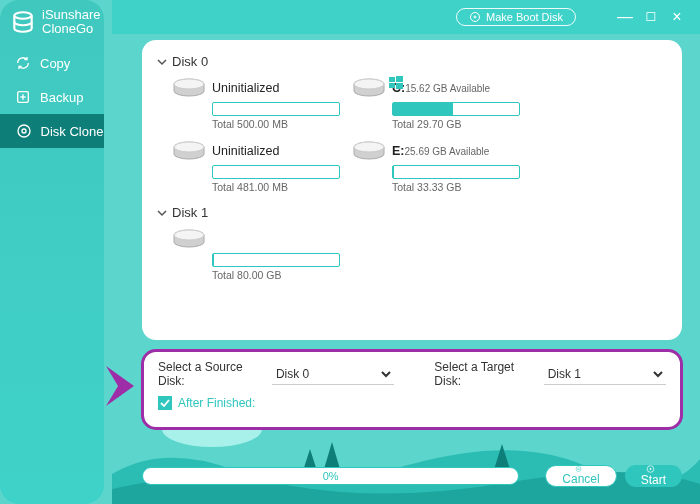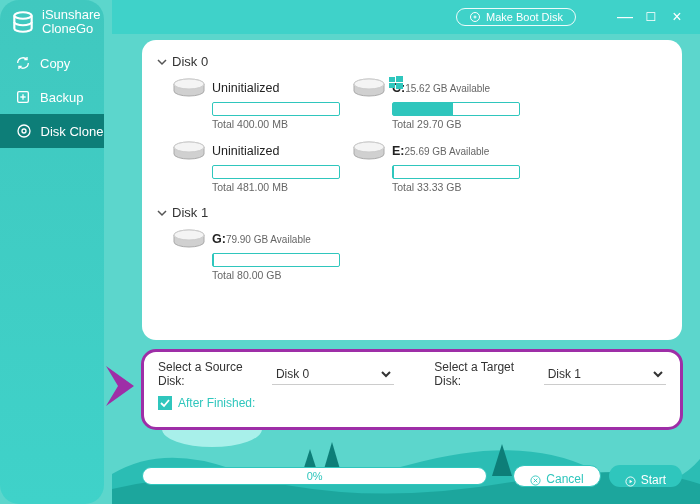--- a/index.html
+++ b/index.html
@@ -36,21 +36,21 @@
   .sel { border:0; border-bottom:1px solid #ccc; background:transparent; font-size:12px; color:#333; width:130px; margin-right:40px; padding:2px 0; cursor:pointer;}
   .chk { width:14px; height:14px; border:1px solid #2fc6bd; background:#2fc6bd; display:inline-flex; align-items:center; justify-content:center; margin-right:6px;}
   .chk svg{width:10px;height:10px;}
   .radio-wrap { display:flex; align-items:center; margin-right:14px;}
   .radio { width:13px; height:13px; border:1px solid #2fc6bd; border-radius:50%; margin-right:4px; display:flex; align-items:center; justify-content:center;}
   .radio.on::after{content:'';width:7px;height:7px;border-radius:50%;background:#2fc6bd;}
   .arrow-callout { position:absolute; left:-8px; top:330px; width:34px; height:44px; }
   .bottom { position:absolute; left:30px; right:18px; bottom:12px; height:32px; display:flex; align-items:center;}
   .prog { flex:1; height:18px; border:1px solid #2fc6bd; border-radius:10px; margin-right:18px; position:relative; background:#fff;}
   .prog-label { position:absolute; left:0; right:0; top:0; bottom:0; display:flex; align-items:center; justify-content:center; font-size:11px; color:#2fc6bd;}
-  .btn { height:22px; border-radius:12px; font-size:12px; display:flex; align-items:flex-end; justify-content:center; cursor:pointer; padding:0 16px; margin-left:8px;}
+  .btn { height:22px; border-radius:12px; font-size:12px; display:flex; align-items:center; justify-content:center; cursor:pointer; padding:0 16px; margin-left:8px;flex-direction:column;}
   .btn.cancel { border:1px solid #2fc6bd; color:#2fc6bd; background:#fff;}
   .btn.start { background:#2fc6bd; color:#fff;}
   .btn svg { width:11px;height:11px;margin-right:5px;}
 </style>
 </head>
 <body>
 
 <div class="sidebar">
   <div class="logo">
     <svg viewBox="0 0 24 24" fill="none" stroke="#fff" stroke-width="2">
@@ -139,21 +139,21 @@
                   <ellipse cx="17" cy="6" rx="15" ry="5" fill="#e8e8e8" stroke="#bbb"></ellipse>
                   <path d="M2 6 v7 a15 5 0 0 0 30 0 v-7" fill="#d0d0d0" stroke="#aaa"></path>
                   <ellipse cx="17" cy="6" rx="15" ry="5" fill="#f4f4f4" stroke="#ccc"></ellipse>
                 </svg>
               </span>
               <span class="vol-title"><span>Uninitialized</span></span>
             </div>
             <div class="bar">
               <div class="bar-fill" style="width:0%"></div>
             </div>
-            <div class="vol-total">Total 400.00 MB</div>
+            <div class="vol-total">Total 500.00 MB</div>
           </div>
           <div class="vol">
             <div class="vol-row1">
               <span class="vol-icon">
                 <svg width="34" height="20" viewBox="0 0 34 20">
                   <ellipse cx="17" cy="6" rx="15" ry="5" fill="#e8e8e8" stroke="#bbb"></ellipse>
                   <path d="M2 6 v7 a15 5 0 0 0 30 0 v-7" fill="#d0d0d0" stroke="#aaa"></path>
                   <ellipse cx="17" cy="6" rx="15" ry="5" fill="#f4f4f4" stroke="#ccc"></ellipse>
                 </svg>
                 <span style="position:absolute;right:-18px;top:-2px"><svg width="16" height="16" viewBox="0 0 16 16">
@@ -212,21 +212,20 @@
         <div class="vols">
           <div class="vol">
             <div class="vol-row1">
               <span class="vol-icon">
                 <svg width="34" height="20" viewBox="0 0 34 20">
                   <ellipse cx="17" cy="6" rx="15" ry="5" fill="#e8e8e8" stroke="#bbb"></ellipse>
                   <path d="M2 6 v7 a15 5 0 0 0 30 0 v-7" fill="#d0d0d0" stroke="#aaa"></path>
                   <ellipse cx="17" cy="6" rx="15" ry="5" fill="#f4f4f4" stroke="#ccc"></ellipse>
                 </svg>
               </span>
-              <span class="vol-title"><b>G:</b><span class="avail">79.90 GB Available</span></span>
             </div>
             <div class="bar">
               <div class="bar-fill" style="width:1%"></div>
             </div>
             <div class="vol-total">Total 80.00 GB</div>
           </div>
         </div>
       </div>
     </div>
 

